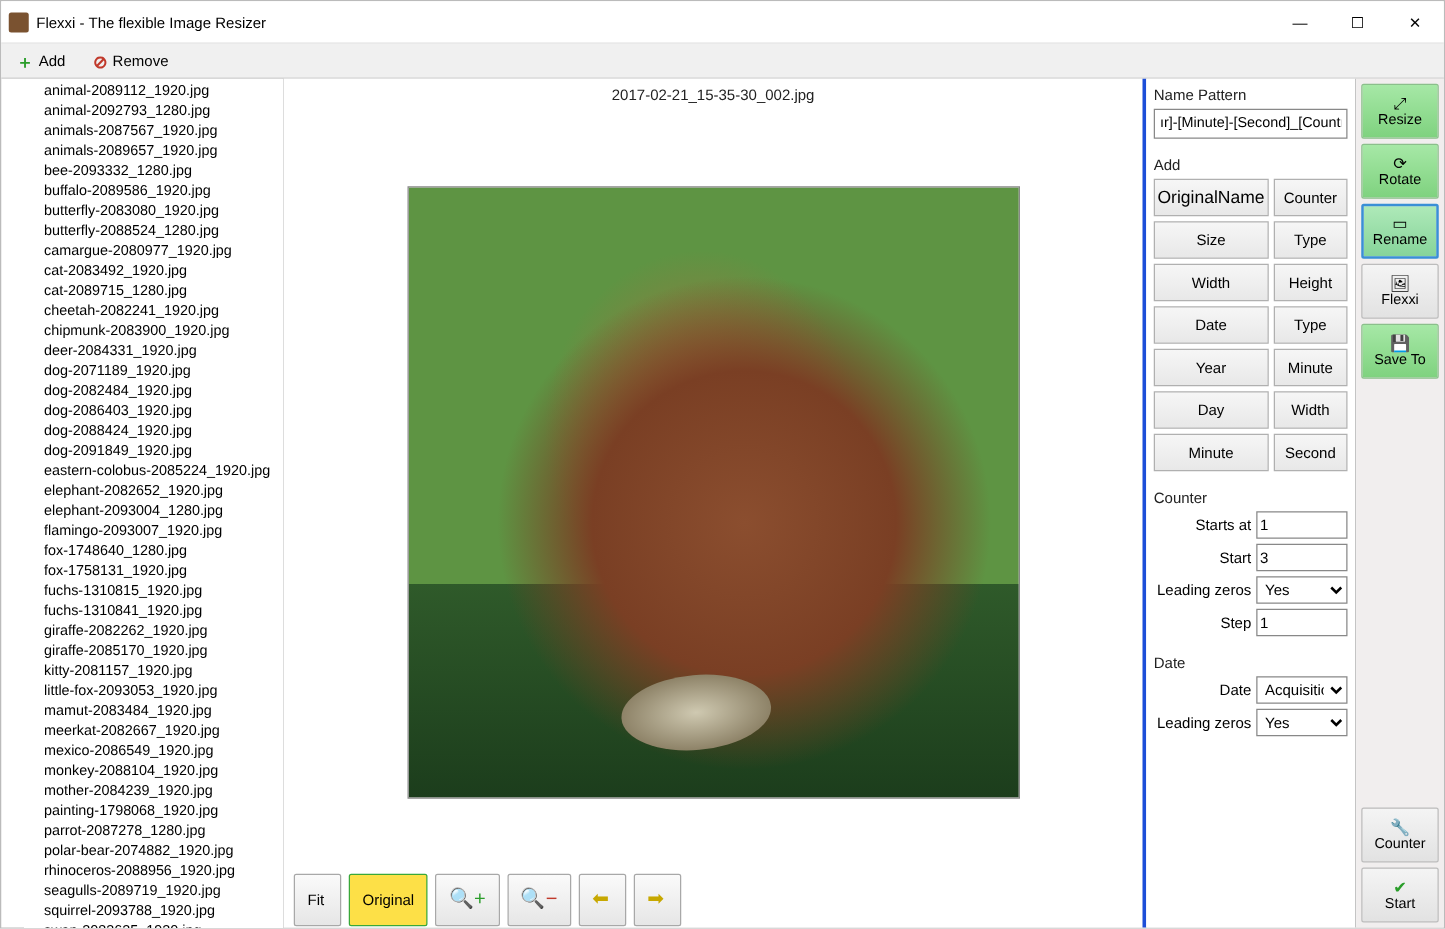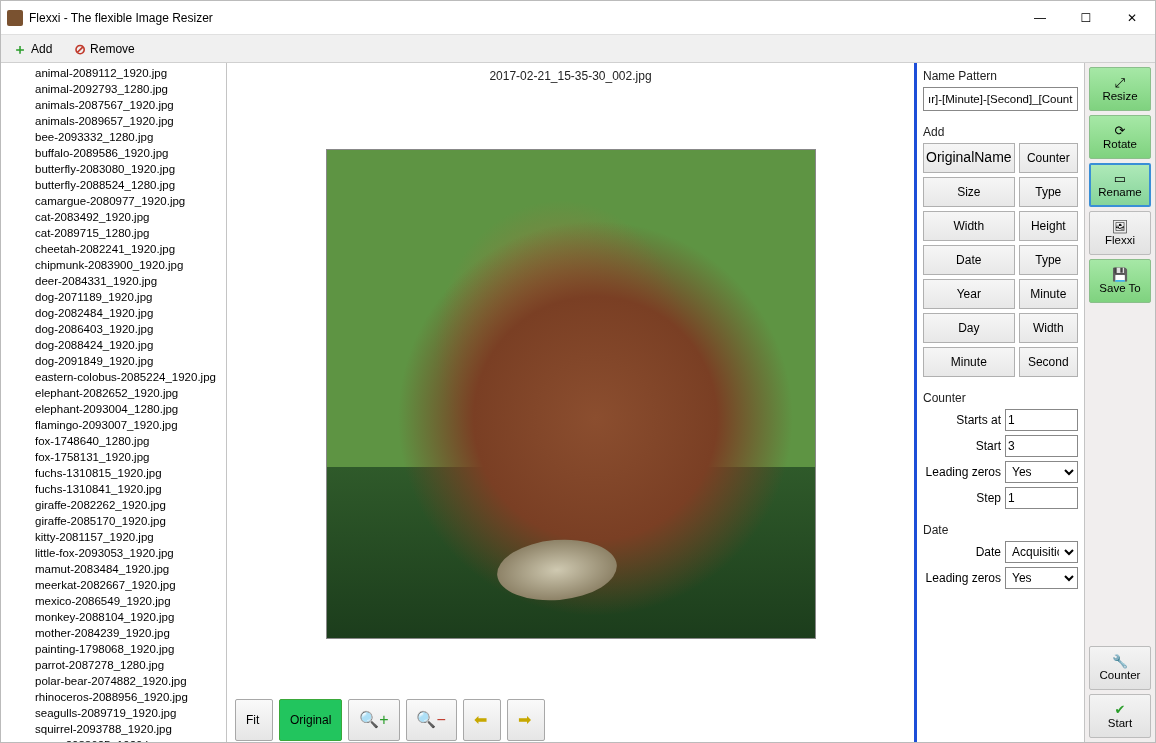--- a/index.html
+++ b/index.html
@@ -146,21 +146,21 @@
     height: 42px;
     min-width: 38px;
     border: 1px solid #a8a8a8;
     background: linear-gradient(#fafafa,#e6e6e6);
     display:flex; align-items:center; 
     padding: 0 10px;
     font-size:12px;
     border-radius:2px;
   }
   .pbtn.active {
-    background:#22c55e;
+    background:#fde047;
     border-color:#3aa83a;
   }
   .zoom-glyph { font-size:16px; line-height:1; }
   .arrow-glyph { font-size:16px; line-height:1; }
   .green { color:#2a9d2a; }
   .yellow { color:#c7a800; }
 
   
   .options-panel {
     border-right: 1px solid #c4c4c4;

